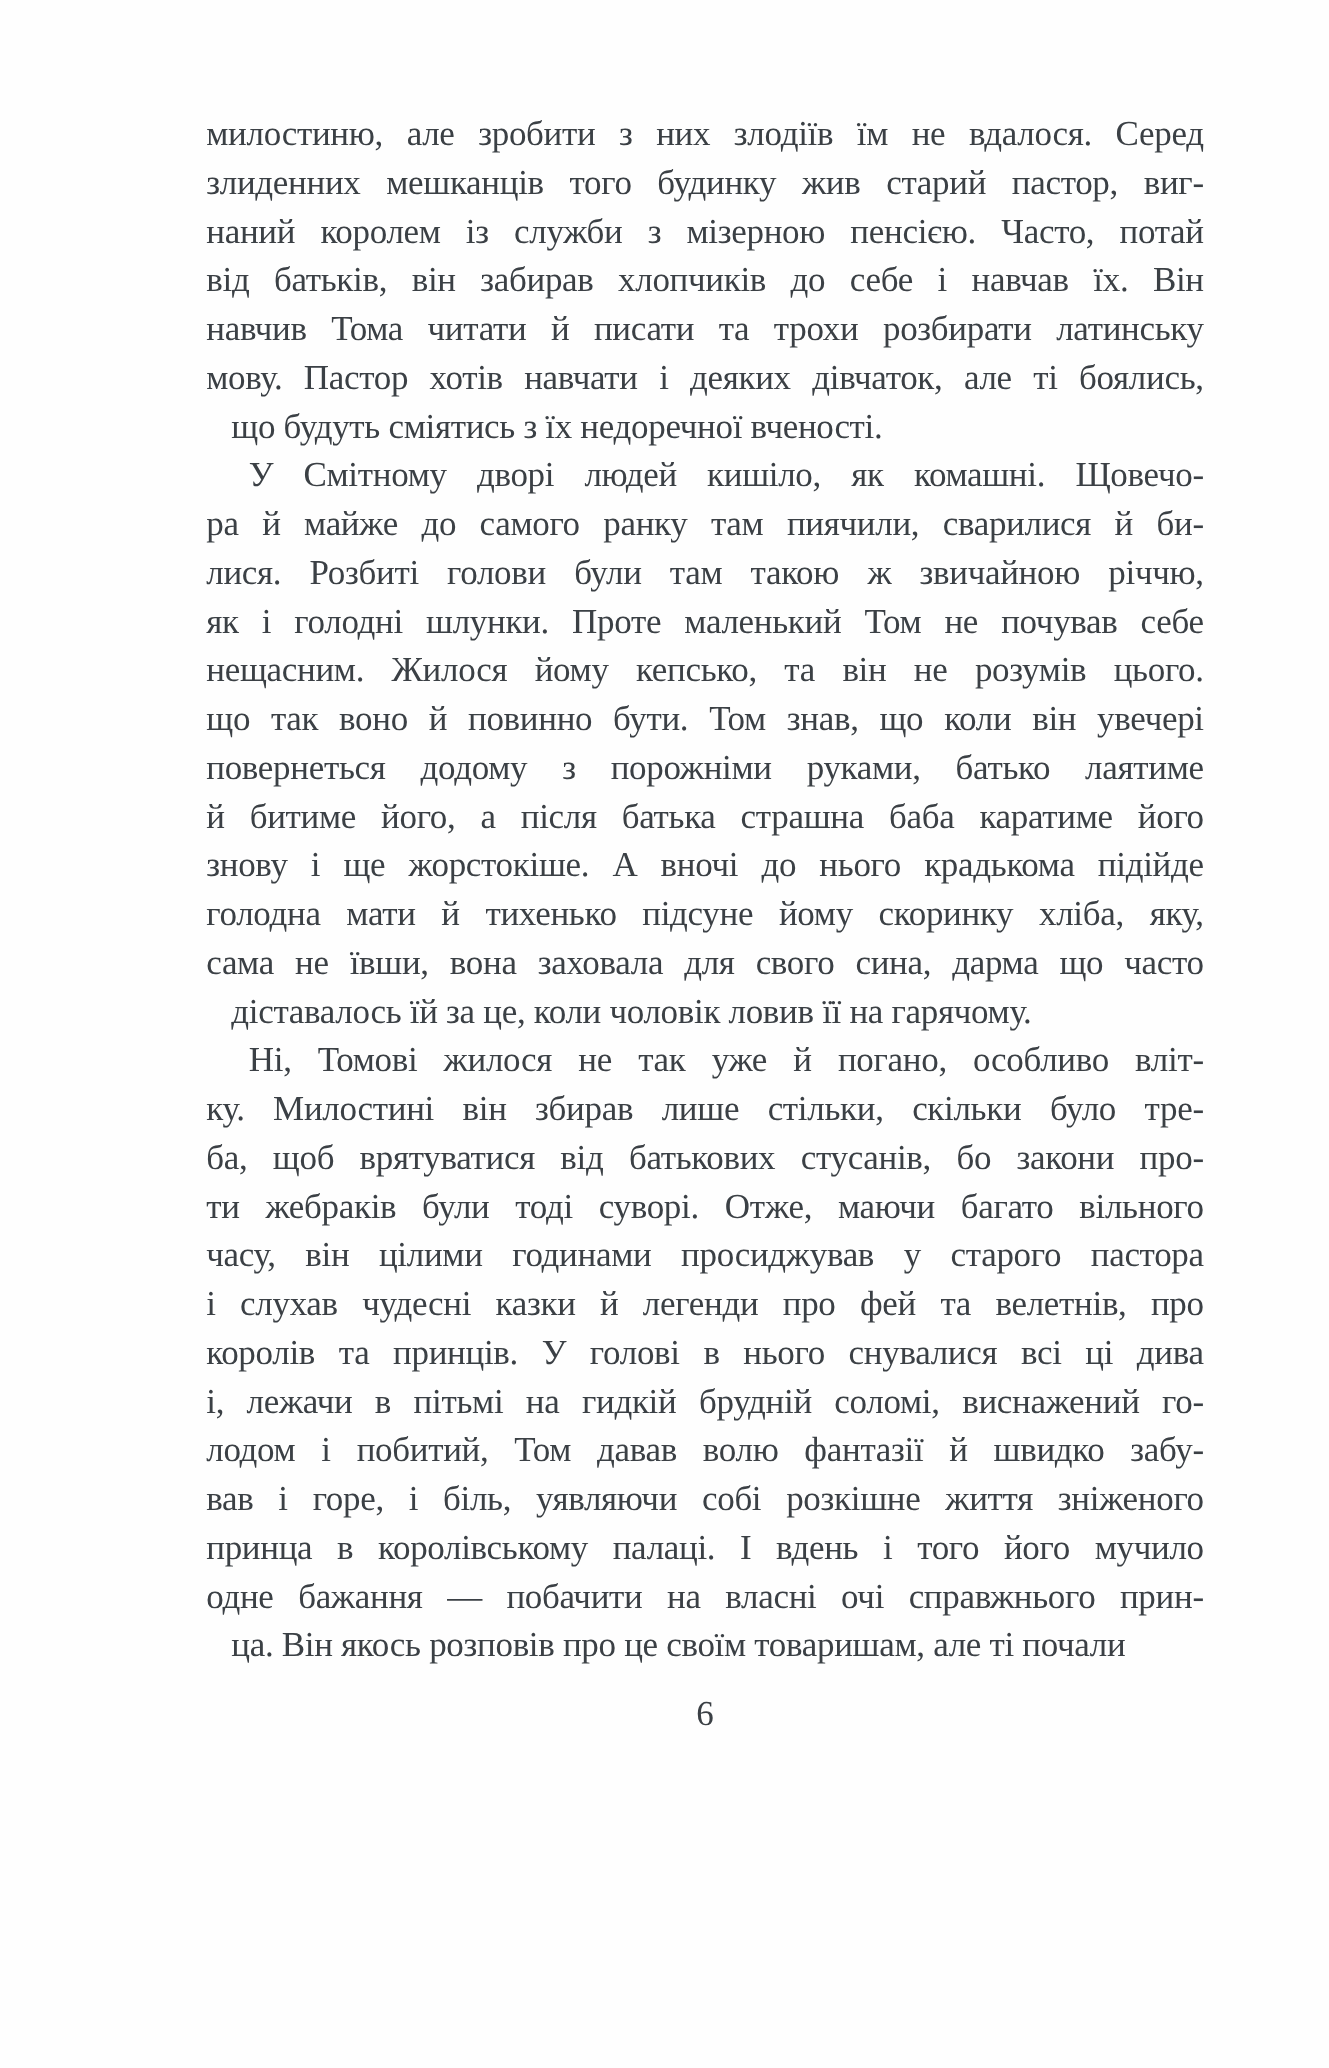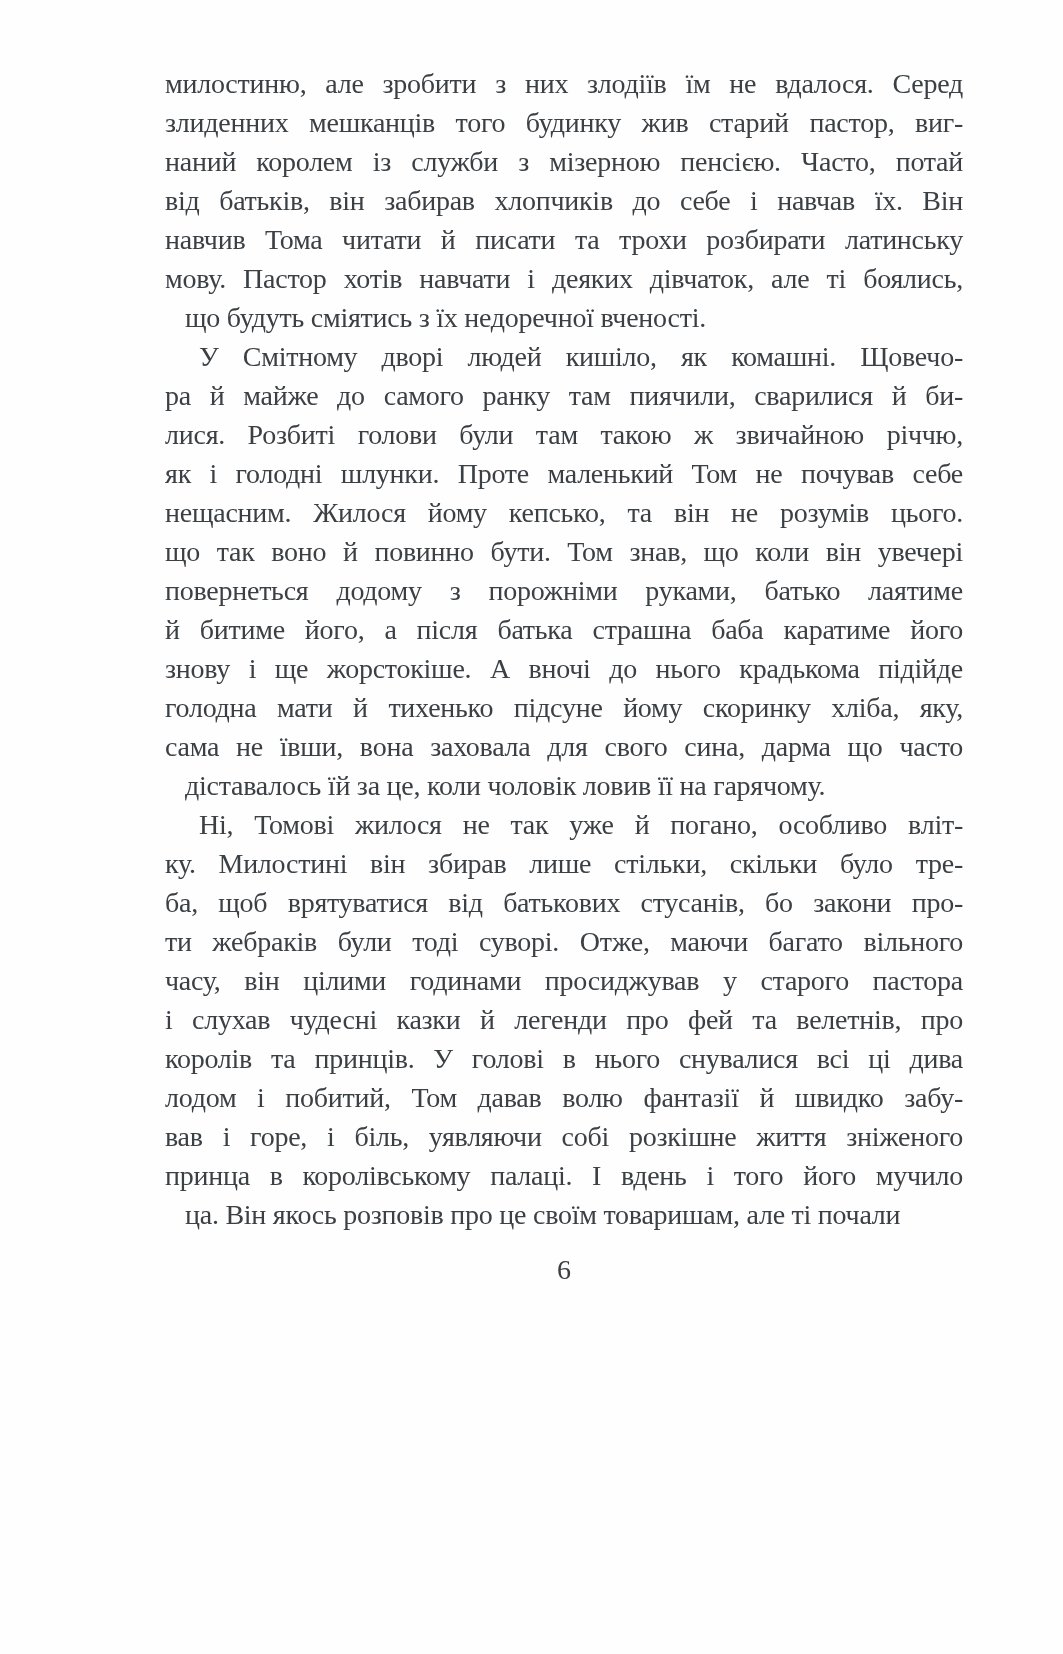--- a/index.html
+++ b/index.html
@@ -7,21 +7,21 @@
     padding: 0;
     width: 1063px;
     height: 1654px;
     background: #fefefe;
     overflow: hidden;
   }
   .page {
     position: relative;
     width: 798px;
     margin-left: 165px;
-    padding-top: 64px;
+    padding-top: 88px;
     color: #3b4045;
     font-family: "Liberation Serif", "DejaVu Serif", serif;
     font-size: 28px;
     line-height: 39px;
     letter-spacing: -0.25px;
   }
   .paragraph { margin: 0; padding: 0; }
   .line {
     text-align: justify;
     text-align-last: justify;
@@ -71,21 +71,23 @@
   </div>
 
   <div class="paragraph">
     <div class="line indent">Ні, Томові жилося не так уже й погано, особливо вліт-</div>
     <div class="line">ку. Милостині він збирав лише стільки, скільки було тре-</div>
     <div class="line">ба, щоб врятуватися від батькових стусанів, бо закони про-</div>
     <div class="line">ти жебраків були тоді суворі. Отже, маючи багато вільного</div>
     <div class="line">часу, він цілими годинами просиджував у старого пастора</div>
     <div class="line">і слухав чудесні казки й легенди про фей та велетнів, про</div>
     <div class="line">королів та принців. У голові в нього снувалися всі ці дива</div>
+    <div class="line">і, лежачи в пітьмі на гидкій брудній соломі, виснажений го-</div>
     <div class="line">лодом і побитий, Том давав волю фантазії й швидко забу-</div>
     <div class="line">вав і горе, і біль, уявляючи собі розкішне життя зніженого</div>
     <div class="line">принца в королівському палаці. І вдень і того його мучило</div>
+    <div class="line">одне бажання — побачити на власні очі справжнього прин-</div>
     <div class="line last">ца. Він якось розповів про це своїм товаришам, але ті почали</div>
   </div>
 
   <div class="page-number">6</div>
 
 </div>
 
 </body></html>

